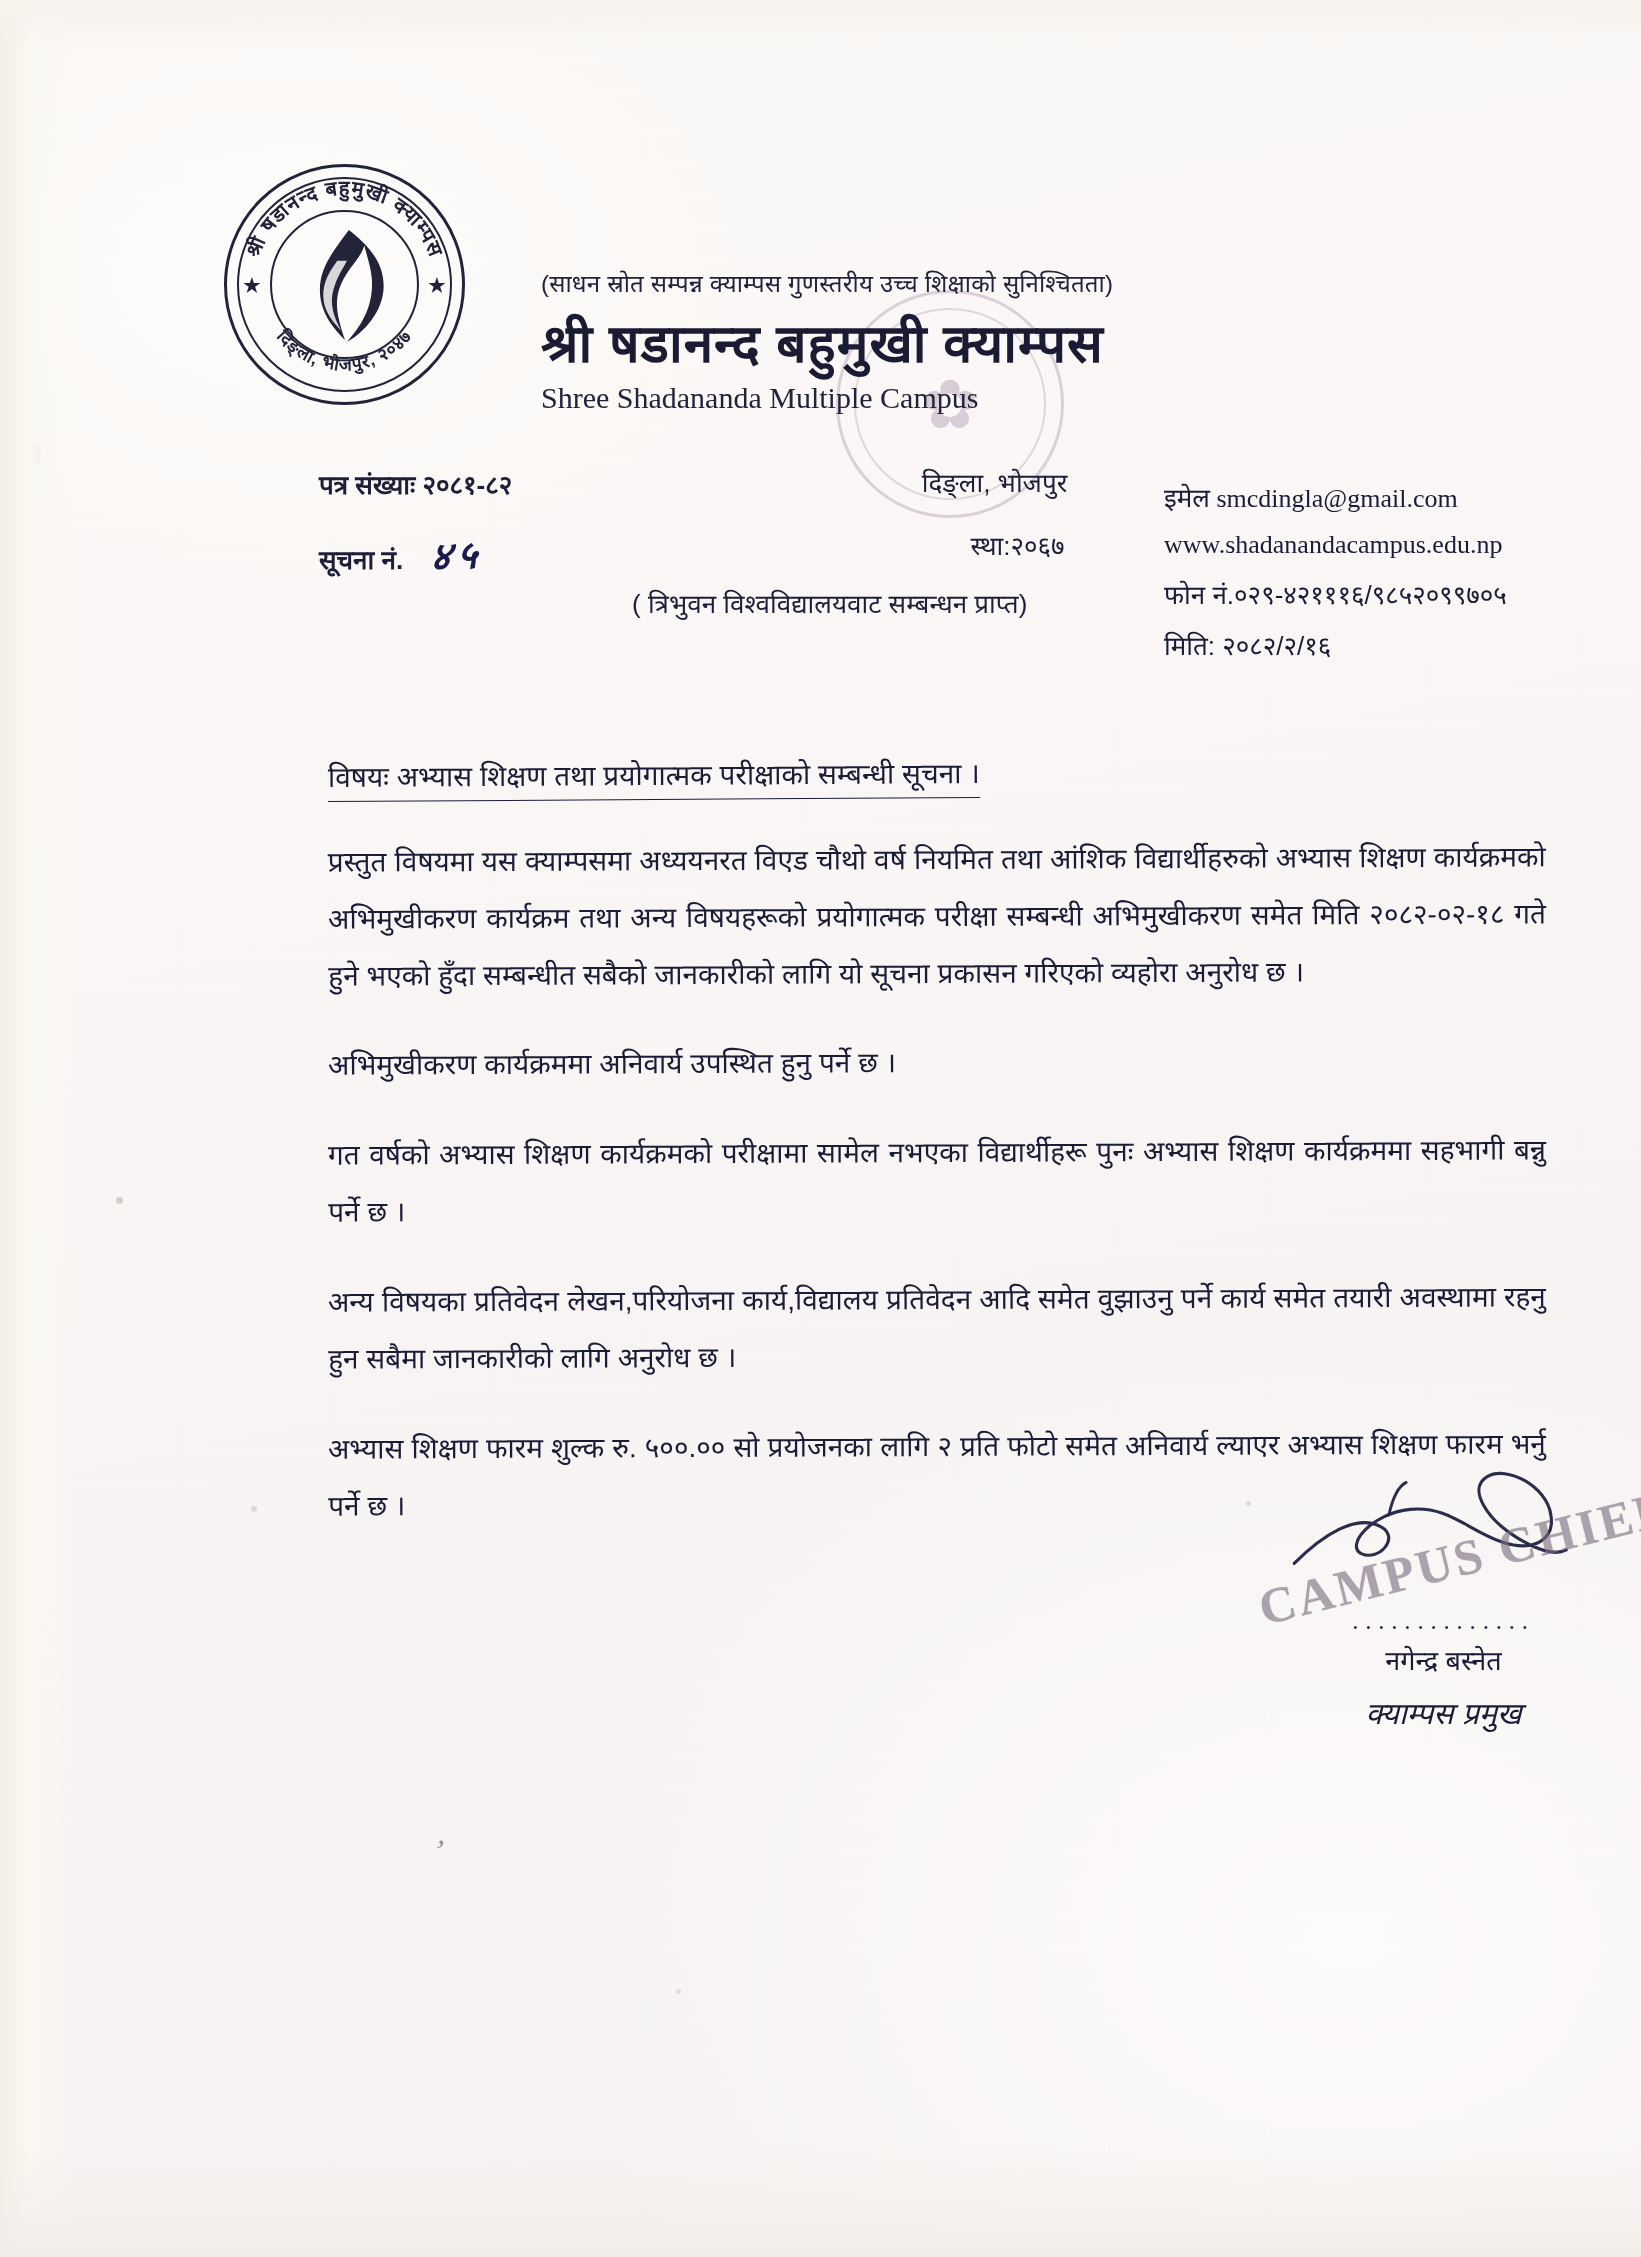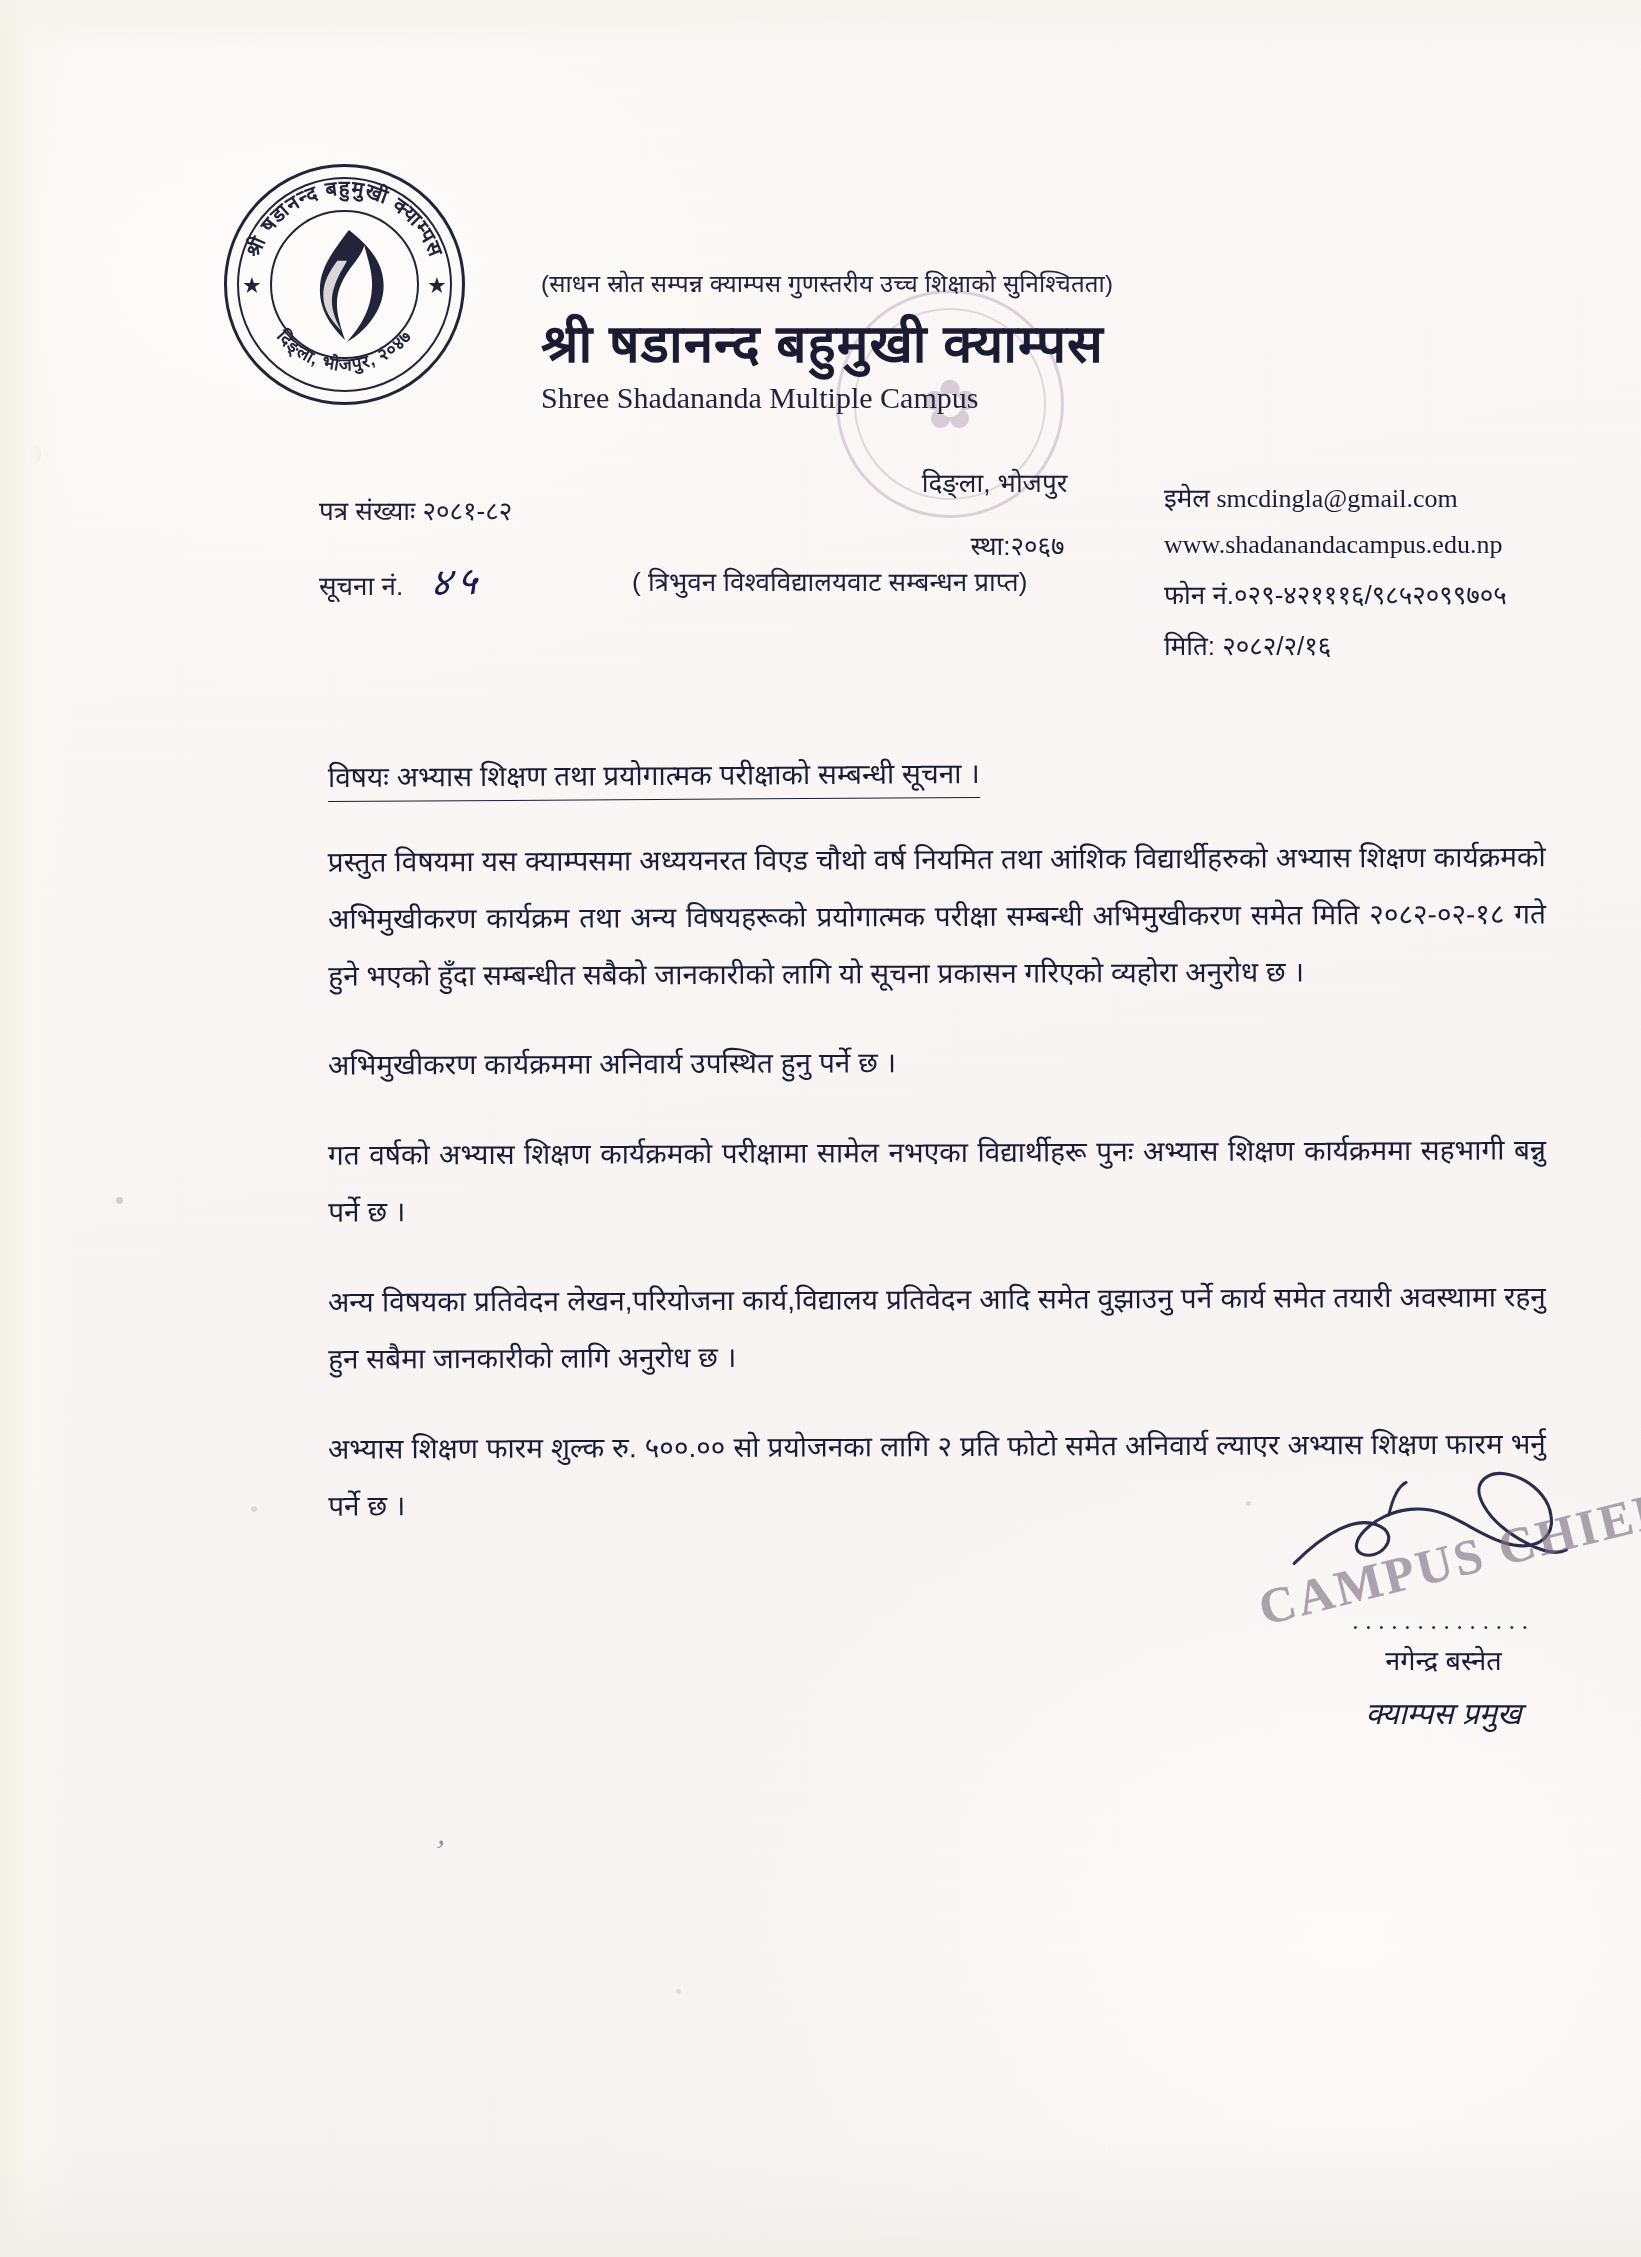--- a/index.html
+++ b/index.html
@@ -67,34 +67,34 @@
   .title-block{
     position:absolute;left:541px;top:266px;width:966px;text-align:left;
   }
   .tagline{font-size:24px;color:#22233c;letter-spacing:0.2px;white-space:nowrap;}
   .main-title{
     font-size:53px;font-weight:700;color:#1b1c33;margin-top:5.8px;
     letter-spacing:1px;white-space:nowrap;
   }
   .eng-title{font-size:30px;color:#22233c;margin-top:3px;font-family:"Liberation Serif",serif;}
 
-  .meta-left{position:absolute;left:319px;top:492px;color:#1e1f38;}
+  .meta-left{position:absolute;left:319px;top:466px;color:#1e1f38;font-weight:bold;}
   .meta-left .row{font-size:26px;margin-bottom:25px;white-space:nowrap;}
   .hw{
     font-family:"Liberation Serif",serif;font-size:39px;color:#1b1c4b;
     font-style:italic;letter-spacing:5.8px;margin-left:21px;
     display:inline-block;transform:skewX(-8deg) rotate(-3deg);
   }
 
   .meta-center{position:absolute;left:869px;top:464px;color:#1e1f38;text-align:center;width:251px;}
   .meta-center .row{font-size:26px;margin-bottom:27px;white-space:nowrap;}
   .meta-center .row2{margin-left:46px;}
 
   .affil{
-    position:absolute;left:632px;top:563px;font-size:26px;color:#1e1f38;white-space:nowrap;
+    position:absolute;left:632px;top:585px;font-size:26px;color:#1e1f38;white-space:nowrap;
   }
 
   .meta-right{position:absolute;left:1139px;top:479px;color:#1b1c38;}
   .meta-right .row{font-size:26px;margin-bottom:15.4px;white-space:nowrap;font-family:"Liberation Serif",serif;margin-left:25px;}
   .meta-right .row.dv{font-family:"Liberation Sans",sans-serif;}
 
   
   .subject{
     position:absolute;left:328px;top:755px;font-size:28px;color:#1b1c38;
     border-bottom:1.9px solid #1b1c38;padding-bottom:5.8px;display:inline-block;

